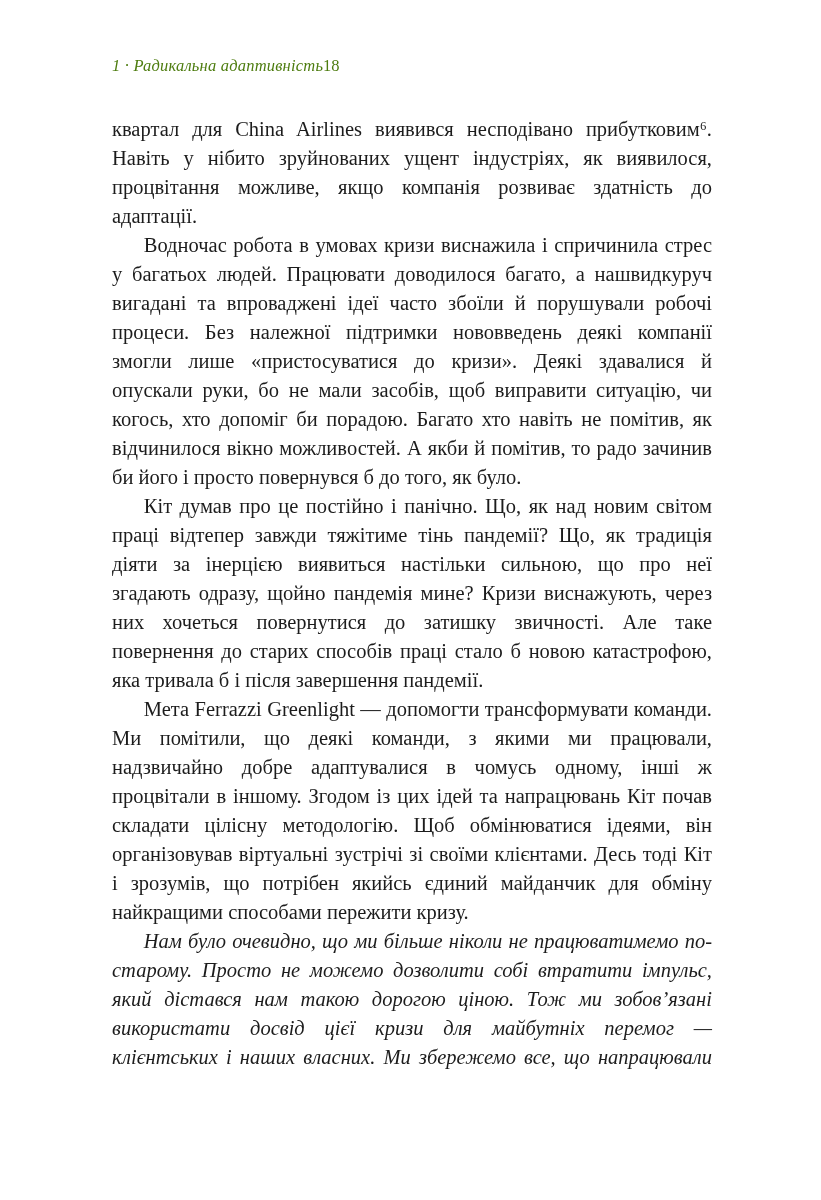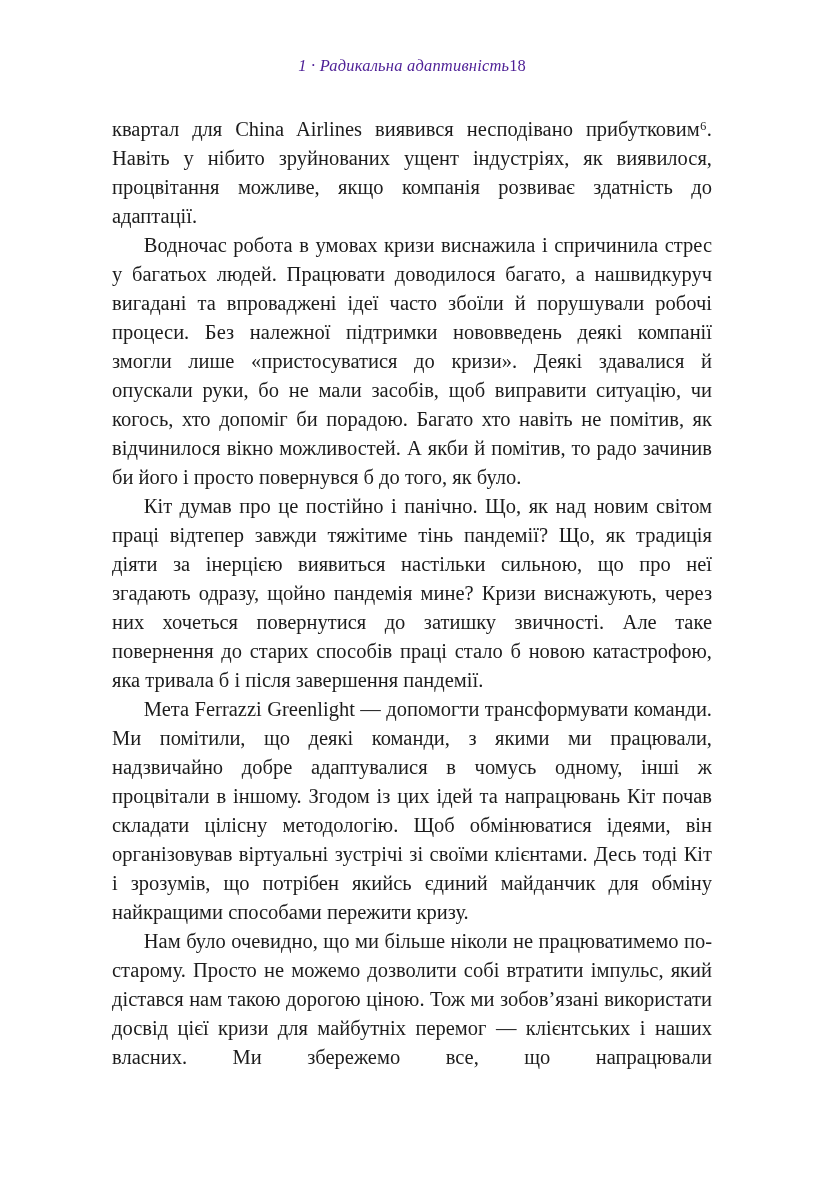--- a/index.html
+++ b/index.html
@@ -16,24 +16,24 @@
   }
   .page {
     box-sizing: border-box;
     width: 821px;
     height: 1200px;
     padding: 56px 109px 40px 112px;
     background: #ffffff;
   }
   .running-head {
     display: flex;
-    justify-content: center;
+    justify-content: flex-start;
     align-items: baseline;
     font-size: 16.5px;
-    color: #4c1d95;
+    color: #4d7c0f;
     margin-bottom: 30px;
   }
   .running-head .chapter {
     font-style: italic;
     letter-spacing: 0.2px;
   }
   .running-head .folio {
     font-style: normal;
     font-size: 16.5px;
   }
@@ -46,20 +46,21 @@
   }
   .para {
     margin: 0;
     text-indent: 1.55em;
   }
   .para.first {
     text-indent: 0;
   }
   .para.continued {
     text-align-last: justify;
+    font-style: italic;
   }
 </style>
 </head>
 <body>
 
 <div class="page">
 
   <header class="running-head">
     <span class="chapter">1 · Радикальна адаптивність</span>
     <span class="folio">18</span>

